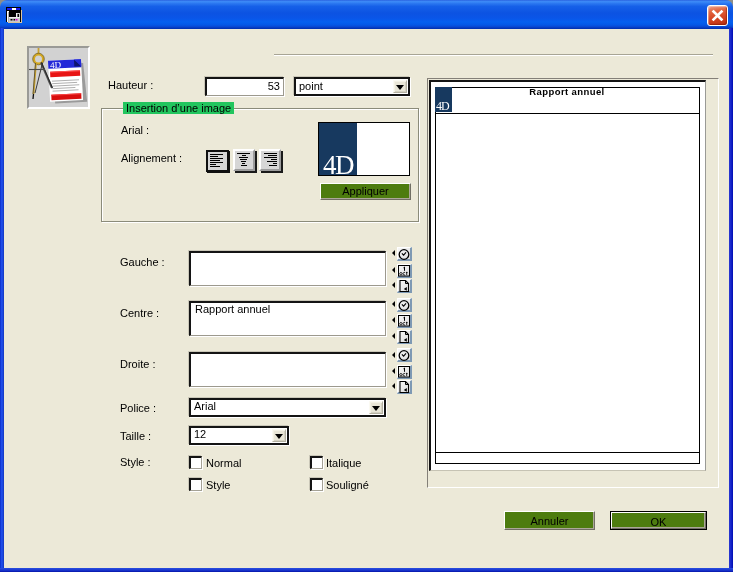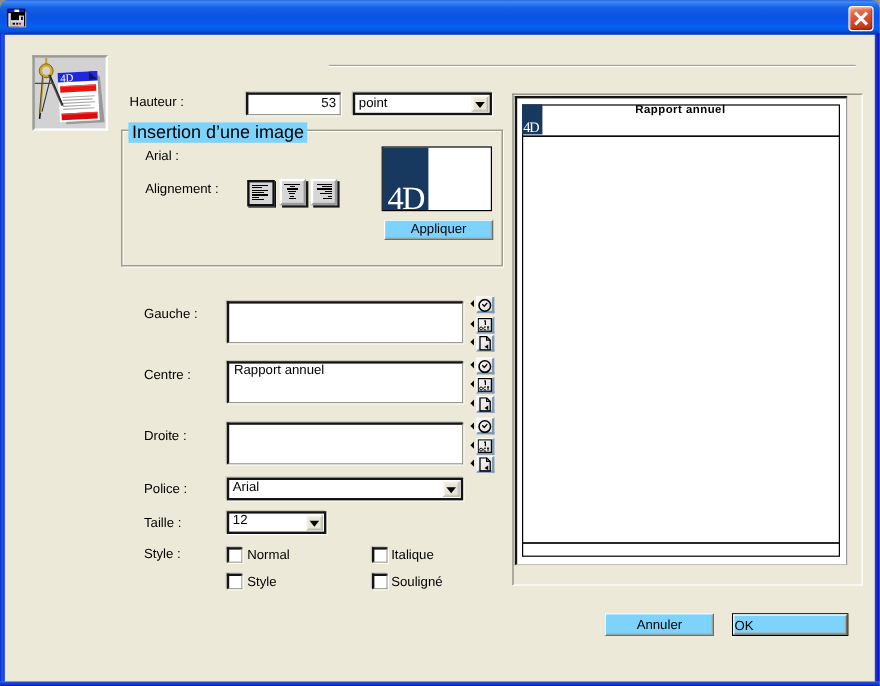--- a/index.html
+++ b/index.html
@@ -10,25 +10,25 @@
 #closebtn{left:707px;top:5px;width:21px;height:21px;border-radius:3px;border:1px solid #fff;
  background:linear-gradient(170deg,#eda28c 0%,#e2643e 28%,#d74a28 55%,#c63818 82%,#b02e10 100%);
  box-shadow:inset 1px 1px 1px rgba(255,255,255,.4), inset -1px -1px 1px rgba(110,15,0,.45)}
 #borderL{left:0;top:28px;width:4px;height:540px;background:linear-gradient(90deg,#0a2cc8,#2253f0 45%,#1236c0)}
 #borderR{left:729px;top:28px;width:4px;height:540px;background:linear-gradient(90deg,#2a38d0,#1525cc 50%,#000cb0)}
 #borderB{left:0;top:568px;width:733px;height:4px;background:linear-gradient(180deg,#2a50e0,#1732cc 60%,#0515a8)}
 #client{left:3px;top:28px;width:727px;height:540px;background:#ECE9D8}
 .lbl{font-size:11px;color:#000;white-space:nowrap}
 .sunk{background:#fff;border:solid #141414;border-width:2px 1px 1px 2px;border-right-color:#9c998e;border-bottom-color:#9c998e;box-shadow:1px 1px 0 #fff,-1px -1px 0 #cac7b8}
 .combo{background:#fff;border:2px solid #141414;box-shadow:1px 1px 0 #fff,-1px -1px 0 #cac7b8}
-.raised{background:#7dd3fc;border:1px solid;border-color:#fff #716F64 #716F64 #fff;box-shadow:inset -1px -1px 0 #ACA899}
+.raised{background:#4d7c0f;border:1px solid;border-color:#fff #716F64 #716F64 #fff;box-shadow:inset -1px -1px 0 #ACA899}
 .cbtn{position:absolute;right:1px;top:1px;bottom:1px;width:14px;background:#E9E6D7;border:1px solid;border-color:#fbfaf2 #b4b1a2 #b4b1a2 #fbfaf2;box-shadow:inset 1px 1px 0 #f3f1e5,inset -1px -1px 0 #d4d1c2}
 .cbtn:after{content:"";position:absolute;left:50%;top:50%;margin:-2px 0 0 -4px;border:4px solid transparent;border-top:5px solid #000;border-bottom:none}
 .grp{border:1px solid #8b8b7a;box-shadow:inset 1px 1px 0 #fff, 1px 1px 0 #fff}
-.grplbl{position:absolute;top:-7px;left:5px;background:#7dd3fc;padding:0 3px;font-size:15px}
+.grplbl{position:absolute;top:-7px;left:21px;background:#22c55e;padding:0 3px;font-size:11px}
 .chk{width:13px;height:13px;background:#fff;border:solid #141414;border-width:2px 1px 1px 2px;border-right-color:#a5a296;border-bottom-color:#a5a296;box-shadow:1px 1px 0 #fff,-1px -1px 0 #cac7b8}
 .ibtn{position:absolute;width:15px;height:14px;background:linear-gradient(135deg,#f8f8f8,#dedede);border-top:1px solid #fff;border-left:1px solid #fff;border-right:2px solid #7e99b4;border-bottom:2px solid #7e99b4}
 .tri{position:absolute;width:0;height:0;border:3.2px solid transparent;border-right:3.8px solid #000;border-left:none}
 .albtn{position:absolute;width:22px;height:22px;background:#D6D6D6;border-top:2px solid #fff;border-left:2px solid #fff;border-right:2px solid #9c9c9c;border-bottom:2px solid #9c9c9c;box-shadow:2px 2px 0 #1a1a1a}
 .albtn.sel{width:23px;height:22px;border:2px solid #101010;box-shadow:1px 1px 0 #101010}
 </style></head><body>
 <div id="win">
  <div class="abs" id="client"></div>
  <div class="abs" id="titlebar"></div>
  <div class="abs" style="left:6px;top:7px;width:16px;height:16px">
@@ -240,21 +240,21 @@
         <path d="M7.8 7 L4.8 8.9 L7.8 10.8 Z" fill="#000"></path>
       </svg>
     </div>
 
  <div class="abs lbl" style="left:120px;top:402px">Police :</div>
  <div class="abs combo" style="left:189px;top:398px;width:197px;height:19px">
    <span class="lbl" style="position:absolute;left:3px;top:0px">Arial</span>
       <div class="cbtn"></div>
  </div>
  <div class="abs lbl" style="left:120px;top:430px">Taille :</div>
- <div class="abs combo" style="left:189px;top:426px;width:83px;height:19px">
+ <div class="abs combo" style="left:189px;top:426px;width:100px;height:19px">
    <span class="lbl" style="position:absolute;left:3px;top:0px">12</span>
       <div class="cbtn"></div>
  </div>
 
  <div class="abs lbl" style="left:120px;top:456px">Style :</div>
  <div class="abs chk" style="left:189px;top:456px"></div>
  <div class="abs lbl" style="left:206px;top:457px">Normal</div>
  <div class="abs chk" style="left:310px;top:456px"></div>
  <div class="abs lbl" style="left:326px;top:457px">Italique</div>
  <div class="abs chk" style="left:189px;top:478px"></div>
@@ -273,16 +273,16 @@
      <div style="position:absolute;left:4px;top:31px;width:265px;height:340px;border:1px solid #000"></div>
      <div style="position:absolute;left:4px;top:370px;width:265px;height:12px;border:1px solid #000"></div>
    </div>
  </div>
 
  <div class="abs raised" style="left:504px;top:511px;width:91px;height:19px">
       <span class="lbl" style="position:absolute;left:0;right:0;top:3px;text-align:center">Annuler</span>
     </div>
  <div class="abs" style="left:610px;top:511px;width:97px;height:19px;border:1px solid #000">
    <div class="raised" style="position:absolute;inset:0">
-        <span class="lbl" style="position:absolute;left:0;right:0;top:3px;text-align:left">OK</span>
+        <span class="lbl" style="position:absolute;left:0;right:0;top:3px;text-align:center">OK</span>
       </div>
  </div>
 </div>
 
 </body></html>

